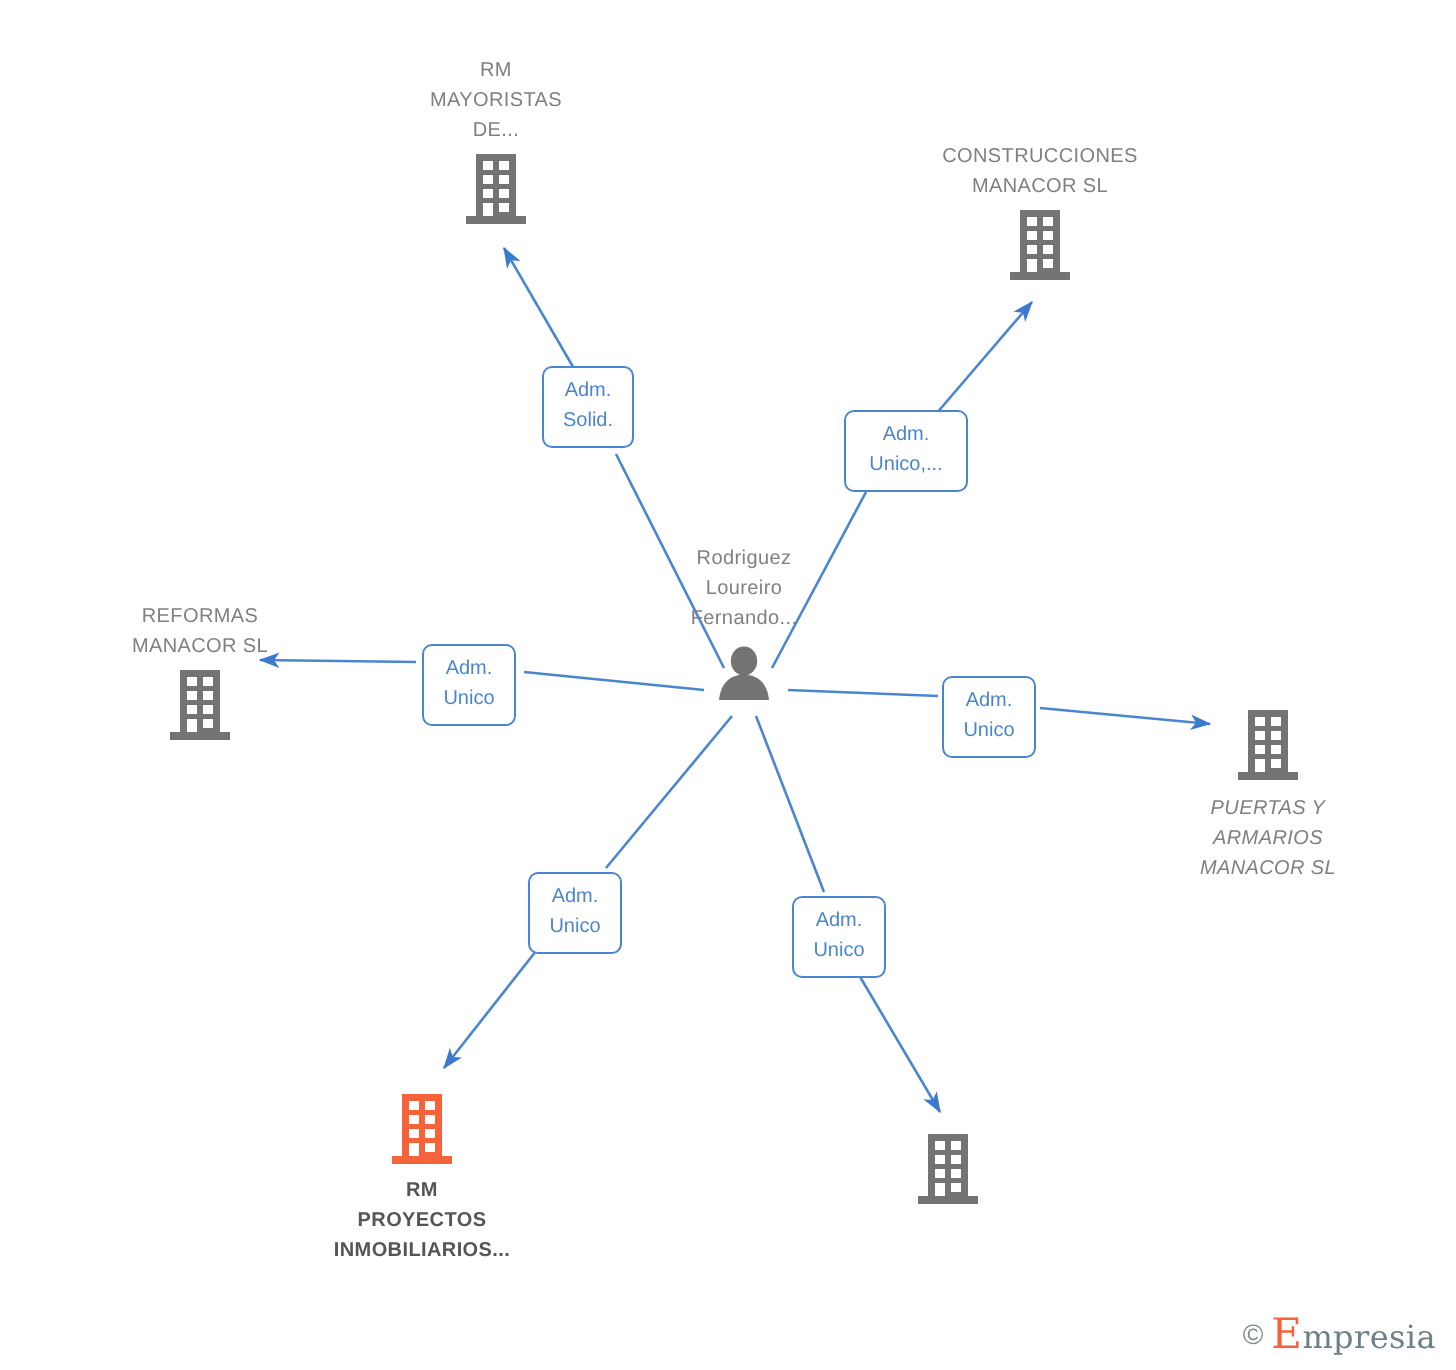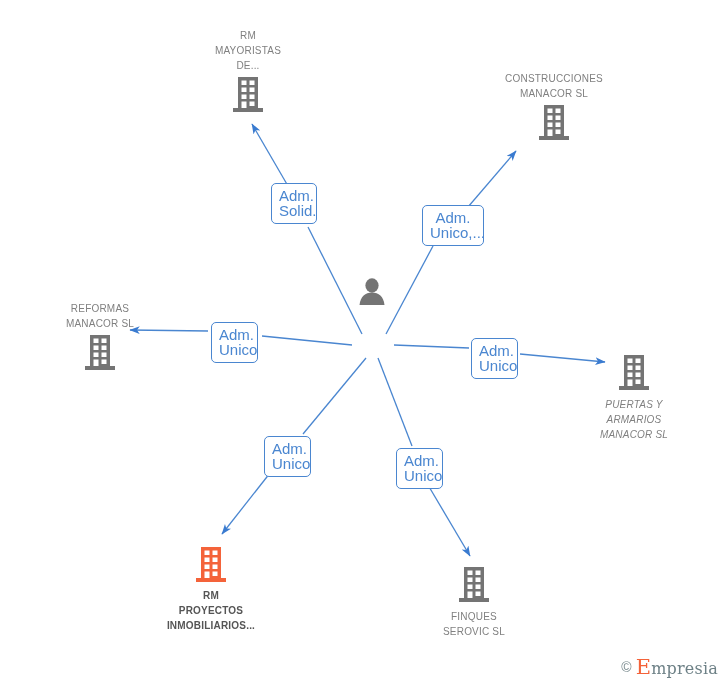--- a/index.html
+++ b/index.html
@@ -41,21 +41,21 @@
     display: flex;
     justify-content: center;
     align-items: center;
   }
   .edge-label {
     position: absolute;
     border: 1.4px solid #4a86d0;
     border-radius: 5px;
     background: #ffffff;
     color: #4a86d0;
-    font-size: 15px;
+    font-size: 10px;
     line-height: 15px;
     text-align: center;
     padding: 4px 7px 5px 7px;
     box-sizing: border-box;
     white-space: pre-line;
     font-family: "Liberation Sans", sans-serif;
   }
   .watermark {
     position: absolute;
     right: 10px;
@@ -134,21 +134,21 @@
       <rect x="8.5" y="10.5" width="5" height="4.5" fill="#ffffff"></rect>
       <rect x="16.5" y="10.5" width="5" height="4.5" fill="#ffffff"></rect>
       <rect x="8.5" y="17.5" width="5" height="4.5" fill="#ffffff"></rect>
       <rect x="16.5" y="17.5" width="5" height="4.5" fill="#ffffff"></rect>
       <rect x="8.5" y="24.5" width="5" height="6.5" fill="#ffffff"></rect>
       <rect x="16.5" y="24.5" width="5" height="4.5" fill="#ffffff"></rect>
     </svg>
   </div>
 </div>
 
-<div class="node" style="left:464px; top:71px; width:180px;">
+<div class="node" style="left:430px; top:71px; width:180px;">
   <div class="node-label">CONSTRUCCIONES
 MANACOR  SL</div>
   <div class="icon-wrap" style="margin-top:4px;">
     <svg width="30" height="36" viewBox="0 0 30 36">
       <rect x="5" y="0" width="20" height="31" fill="#747474"></rect>
       <rect x="0" y="31" width="30" height="4" fill="#747474"></rect>
       <rect x="8.5" y="3.5" width="5" height="4.5" fill="#ffffff"></rect>
       <rect x="16.5" y="3.5" width="5" height="4.5" fill="#ffffff"></rect>
       <rect x="8.5" y="10.5" width="5" height="4.5" fill="#ffffff"></rect>
       <rect x="16.5" y="10.5" width="5" height="4.5" fill="#ffffff"></rect>
@@ -227,25 +227,26 @@
       <rect x="8.5" y="3.5" width="5" height="4.5" fill="#ffffff"></rect>
       <rect x="16.5" y="3.5" width="5" height="4.5" fill="#ffffff"></rect>
       <rect x="8.5" y="10.5" width="5" height="4.5" fill="#ffffff"></rect>
       <rect x="16.5" y="10.5" width="5" height="4.5" fill="#ffffff"></rect>
       <rect x="8.5" y="17.5" width="5" height="4.5" fill="#ffffff"></rect>
       <rect x="16.5" y="17.5" width="5" height="4.5" fill="#ffffff"></rect>
       <rect x="8.5" y="24.5" width="5" height="6.5" fill="#ffffff"></rect>
       <rect x="16.5" y="24.5" width="5" height="4.5" fill="#ffffff"></rect>
     </svg>
   </div>
-  <div class="node-label" style="margin-top:6px;">FINQUES
-SEROVIC  SL</div>
 </div>
 
 <div class="node" style="left:302px; top:272px; width:140px;">
+  <div class="node-label">Rodriguez
+Loureiro
+Fernando...</div>
   <div class="icon-wrap" style="margin-top:5px;">
     <svg width="28" height="28" viewBox="0 0 28 28">
       <ellipse cx="14" cy="8.5" rx="6.6" ry="7.2" fill="#747474"></ellipse>
       <path d="M1.5,28 C2.4,19.2 7.4,15.4 14,15.4 C20.6,15.4 25.6,19.2 26.5,28 Z" fill="#747474"></path>
     </svg>
   </div>
 </div>
 
 <div class="edge-label" style="left:271px; top:183px; width:46px;">Adm.
 Solid.</div>

